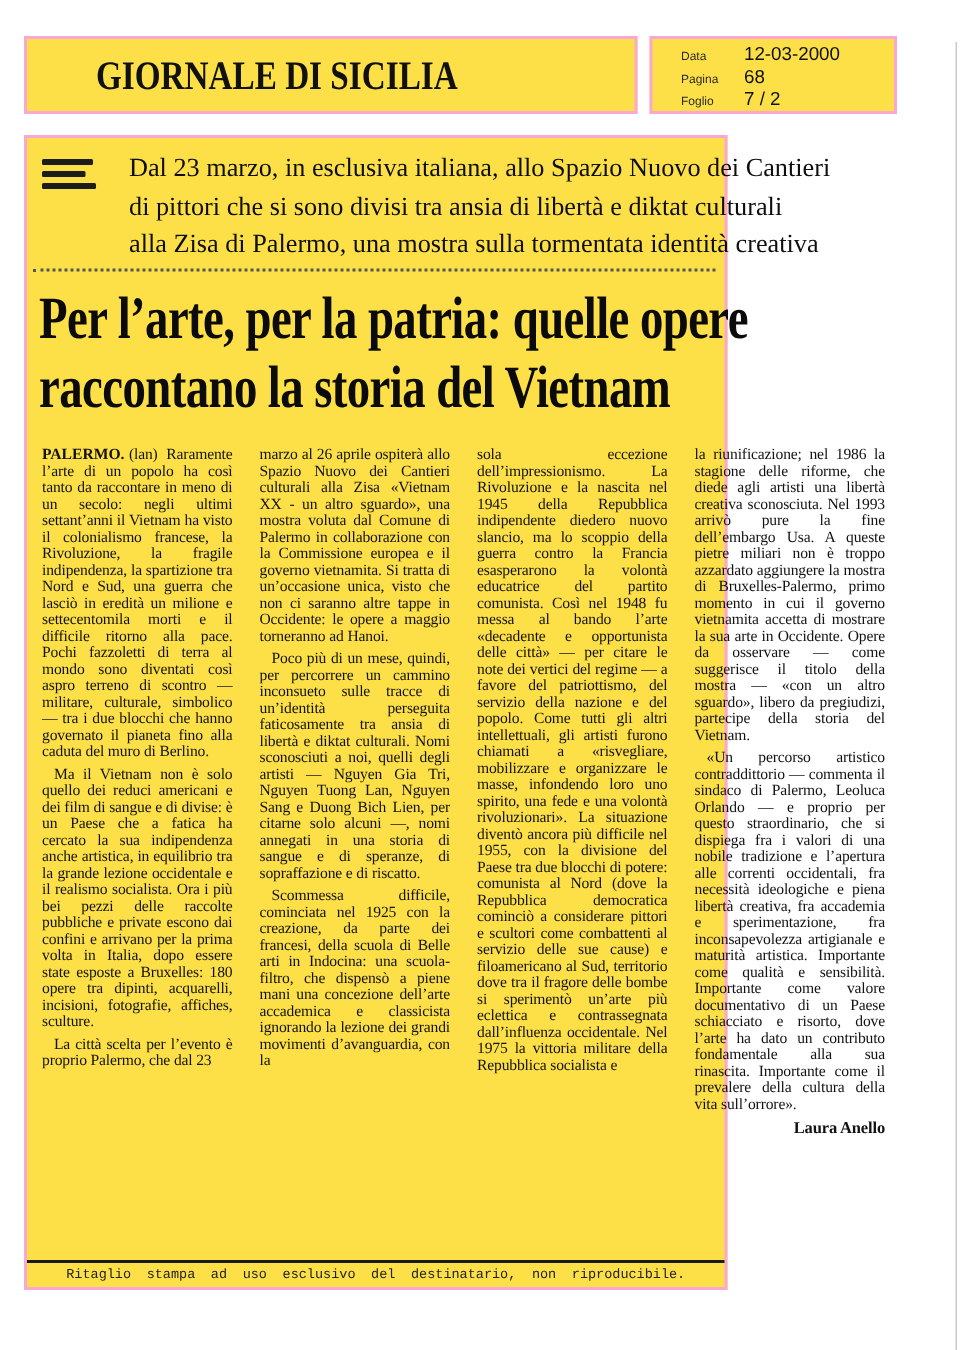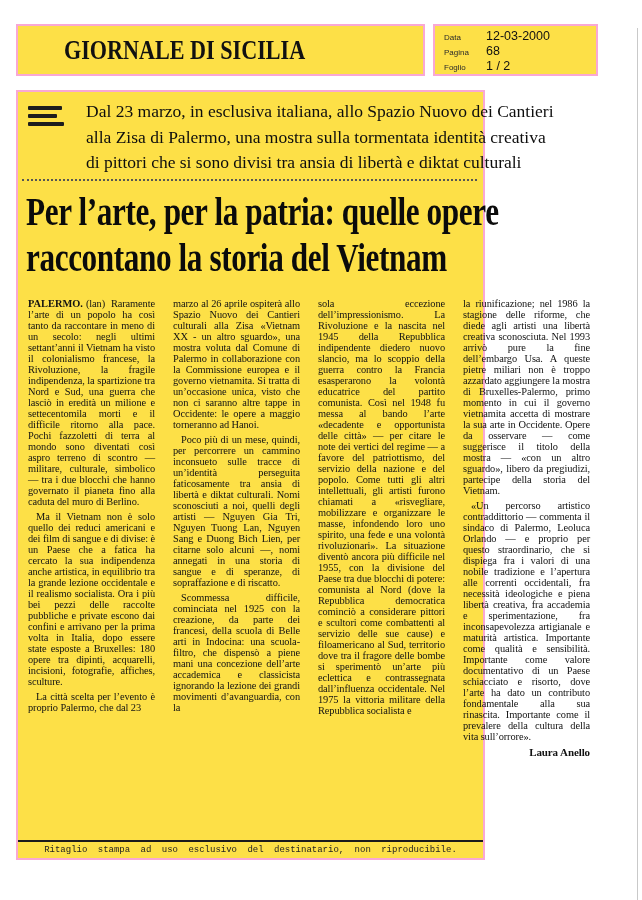--- a/index.html
+++ b/index.html
@@ -14,21 +14,21 @@
   .logo-box{left:16px;top:24px;width:409px;height:52px;display:flex;align-items:center;}
   .logo{
     margin-left:46px;font-weight:bold;font-size:27px;letter-spacing:0px;
     transform:scaleX(0.82);transform-origin:0 50%;white-space:nowrap;
     font-family:"Liberation Serif", serif;
   }
 
   
   .meta-box{left:433px;top:24px;width:165px;height:52px;padding:3px 0 0 9px;}
   .meta-row{display:flex;align-items:baseline;height:15px;}
-  .meta-label{width:42px;font-family:"Liberation Sans", sans-serif;font-size:8px;color:#2a2a2a;}
+  .meta-label{width:42px;font-family:"Liberation Sans", sans-serif;font-size:8px;color:#2a2a2a;margin-left:10px;}
   .meta-value{font-family:"Liberation Sans", sans-serif;font-size:12.5px;color:#111;}
 
   
   .scan-edge{position:absolute;left:637px;top:28px;bottom:0;width:1px;background:#c9c9c9;}
 
   
   .article-box{left:16px;top:90px;width:469px;height:770px;}
 
   .standfirst-row{position:absolute;top:7px;left:10px;right:6px;display:flex;}
   .scribble{width:36px;padding-top:7px;flex:0 0 36px;}
@@ -75,36 +75,36 @@
   <div class="meta-row">
     <span class="meta-label">Data</span>
     <span class="meta-value">12-03-2000</span>
   </div>
   <div class="meta-row">
     <span class="meta-label">Pagina</span>
     <span class="meta-value">68</span>
   </div>
   <div class="meta-row">
     <span class="meta-label">Foglio</span>
-    <span class="meta-value">1 / 2</span>
+    <span class="meta-value">7 / 2</span>
   </div>
 </div>
 
 <div class="box article-box">
 
   <div class="standfirst-row">
     <div class="scribble">
         <i></i>
         <i></i>
         <i></i>
       </div>
     <div class="standfirst-text">
       <div>Dal 23 marzo, in esclusiva italiana, allo Spazio Nuovo dei Cantieri</div>
+      <div>di pittori che si sono divisi tra ansia di libertà e diktat culturali</div>
       <div>alla Zisa di Palermo, una mostra sulla tormentata identità creativa</div>
-      <div>di pittori che si sono divisi tra ansia di libertà e diktat culturali</div>
     </div>
   </div>
 
   <div class="dotted-divider"></div>
 
   <div class="headline">
     <div>Per l’arte, per la patria: quelle opere</div>
     <div>raccontano la storia del Vietnam</div>
   </div>
 

